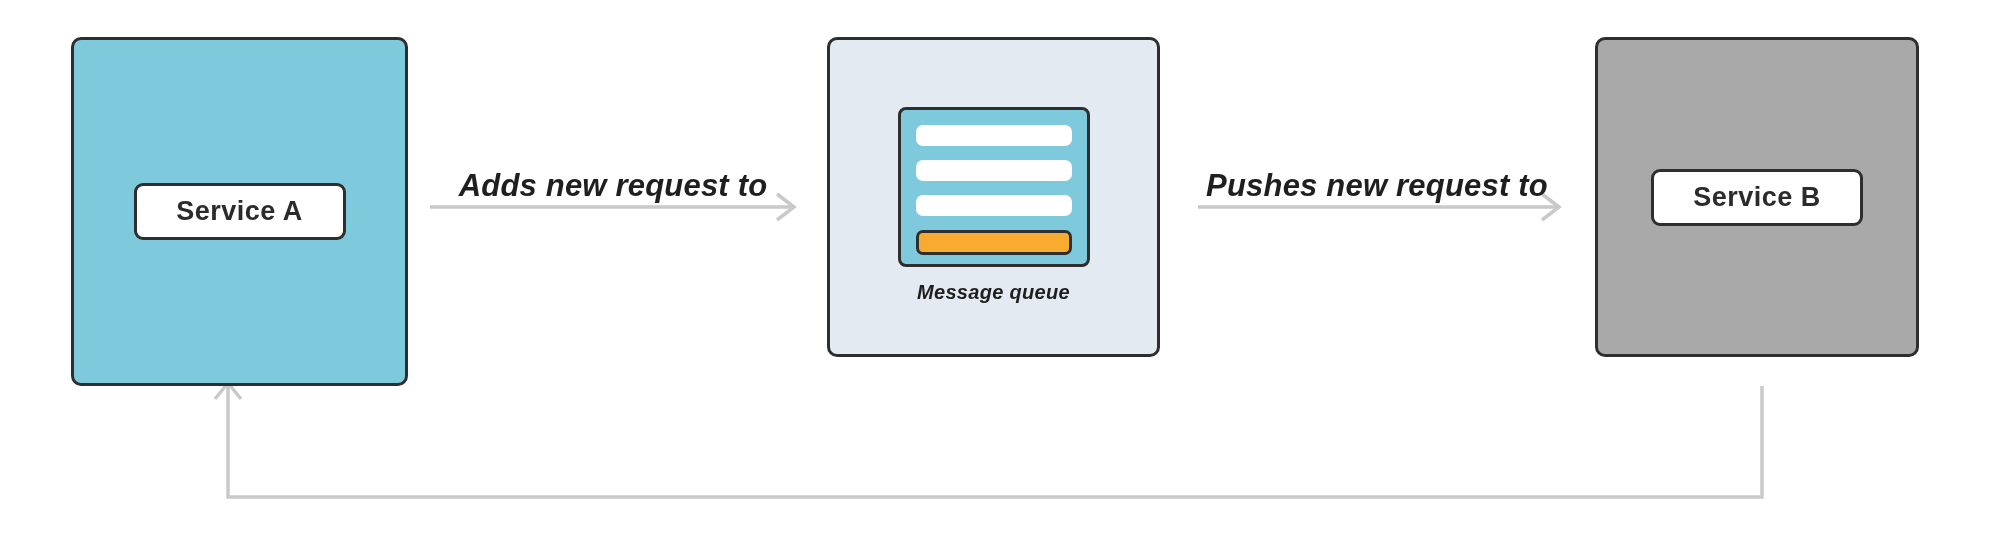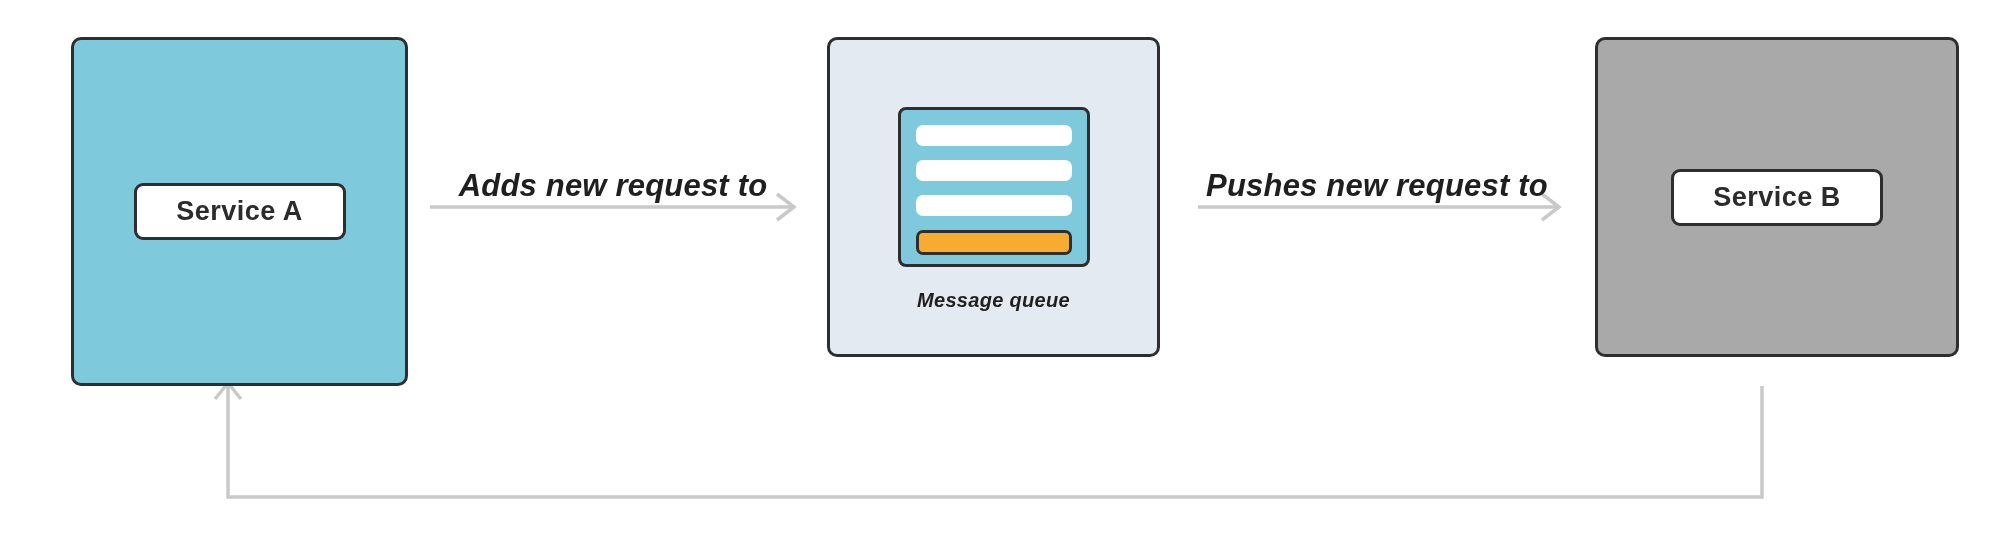--- a/index.html
+++ b/index.html
@@ -26,21 +26,21 @@
     align-items: center;
     justify-content: center;
   }
   #service-a {
     left: 71px; top: 37px;
     width: 337px; height: 349px;
     background: var(--service-a-fill);
   }
   #service-b {
     left: 1595px; top: 37px;
-    width: 364px; height: 320px;
+    width: 324px; height: 320px;
     background: var(--service-b-fill);
   }
   .node-label-box {
     background: #ffffff;
     border: 3px solid var(--node-border);
     border-radius: 9px;
     box-sizing: border-box;
     width: 212px;
     height: 57px;
     display: flex;
@@ -80,21 +80,21 @@
   .queue-bar.highlight {
     height: 19px;
     background: var(--queue-highlight-fill);
     border: 3px solid var(--node-border);
     border-radius: 7px;
     box-sizing: content-box;
     height: 19px;
     margin-bottom: 0;
   }
   #queue-caption {
-    margin-top: 22px;
+    margin-top: 14px;
     font-size: 20px;
     font-style: italic;
     font-weight: 700;
     color: var(--label-text);
     letter-spacing: 0.3px;
     text-align: right;
   }
 
   
   #arrow-layer {

